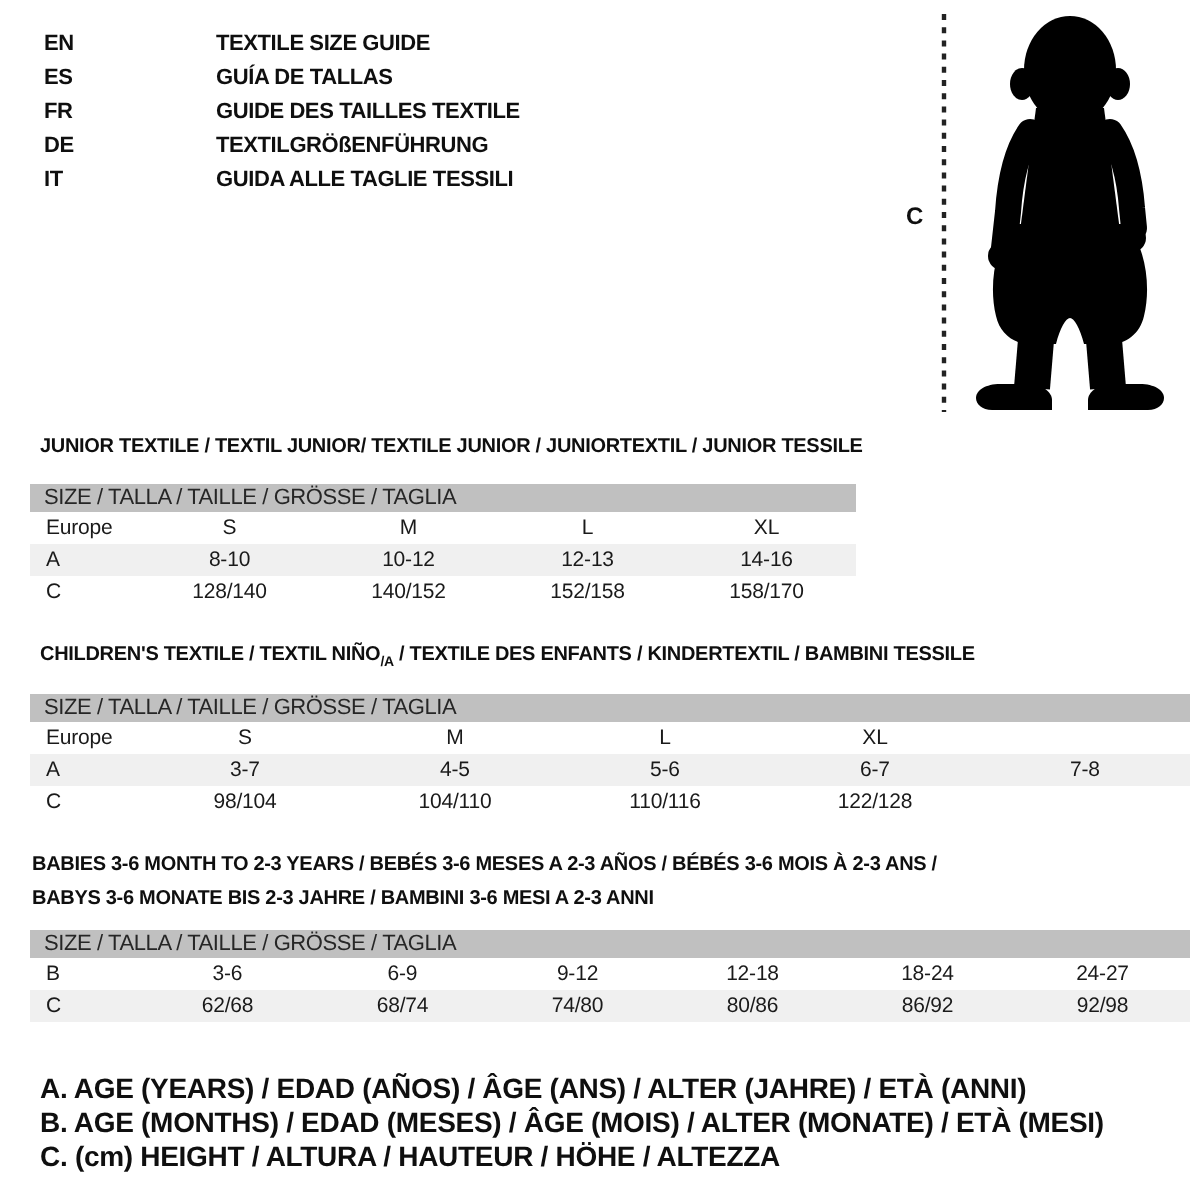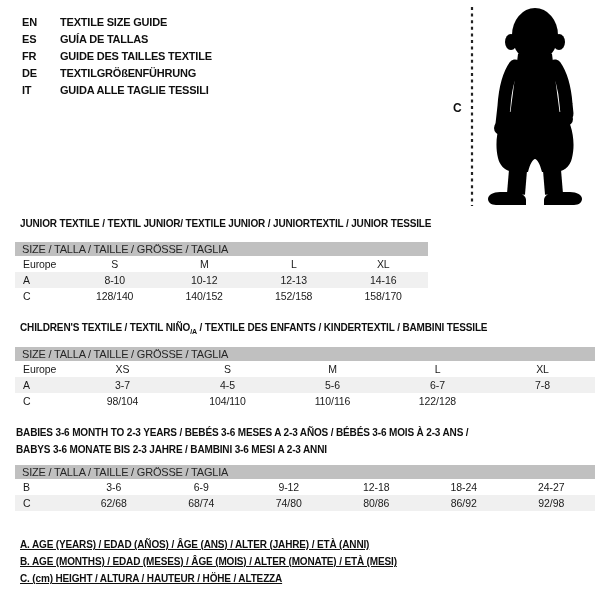--- a/index.html
+++ b/index.html
@@ -6,21 +6,21 @@
   body {
     width:600px; height:600px;
     font-family:"Liberation Sans", sans-serif;
     color:#111;
   }
   .canvas { position:relative; width:600px; height:600px; background:#fff; overflow:hidden; }
   .abs { position:absolute; }
 
   
   .lang-block { left:22px; top:13px; }
-  .lang-row { display:flex; height:17px; align-items:center; }
+  .lang-row { display:flex; height:17px; align-items:center;gap:48px; }
   .lang-code, .lang-title {
     font-weight:bold; font-size:11px; letter-spacing:-0.2px; color:#0f0f0f;
     white-space:nowrap;
   }
   .lang-code { width:38px; }
 
   
   .dash-line { left:469px; top:7px; width:6px; height:199px; }
   .c-label { left:453px; top:101px; font-size:12px; font-weight:bold; color:#0f0f0f; }
   .baby-svg { left:482px; top:6px; width:106px; height:200px; }
@@ -47,22 +47,22 @@
   .g4 { grid-template-columns:55px repeat(4, 1fr); }
   .g5 { grid-template-columns:55px repeat(5, 1fr); }
   .g6 { grid-template-columns:55px repeat(6, 1fr); }
   .cell { text-align:center; white-space:nowrap; }
   .cell.label { text-align:left; padding-left:8px; }
   .alt { background:#f0f0f0; }
 
   
   .foot-block { left:20px; top:536px; }
   .foot-line {
-    font-weight:bold; font-size:10px; letter-spacing:-0.15px; color:#0f0f0f;
-    line-height:17px; white-space:nowrap;text-decoration:underline;
+    font-weight:bold; font-size:14px; letter-spacing:-0.15px; color:#0f0f0f;
+    line-height:17px; white-space:nowrap;
   }
 </style>
 </head>
 <body>
 
 <div class="canvas">
 
   <div class="abs lang-block">
     <div class="lang-row">
       <span class="lang-code">EN</span>
@@ -133,21 +133,20 @@
       <span class="cell">152/158</span>
       <span class="cell">158/170</span>
     </div>
   </div>
 
   <div class="abs sec-title" style="left:20px; top:322px;"><span>CHILDREN'S TEXTILE / TEXTIL NIÑO</span><sub>/A</sub><span> / TEXTILE DES ENFANTS / KINDERTEXTIL / BAMBINI TESSILE</span></div>
   <div class="tbl" style="left:15px; top:347px; width:580px;">
     <div class="band">SIZE / TALLA / TAILLE / GRÖSSE / TAGLIA</div>
     <div class="trow g5">
       <span class="cell label">Europe</span>
-      <span class="cell">XS</span>
       <span class="cell">S</span>
       <span class="cell">M</span>
       <span class="cell">L</span>
       <span class="cell">XL</span>
     </div>
     <div class="trow g5 alt">
       <span class="cell label">A</span>
       <span class="cell">3-7</span>
       <span class="cell">4-5</span>
       <span class="cell">5-6</span>

